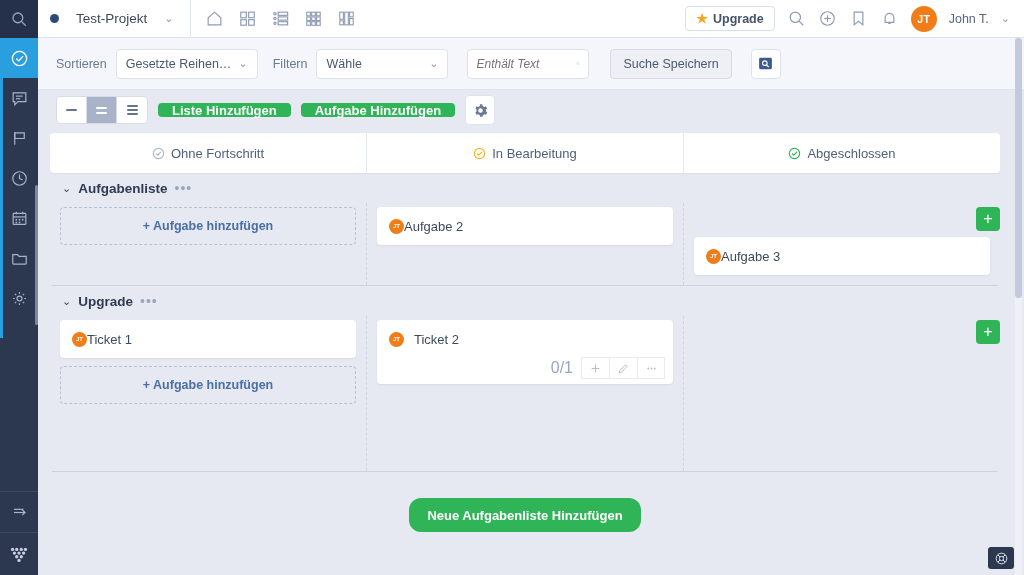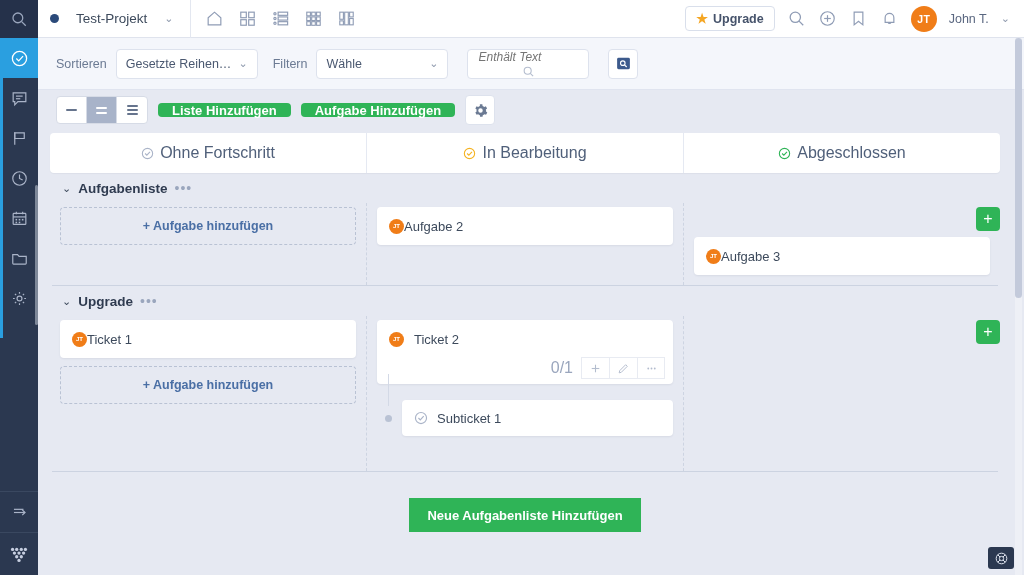--- a/index.html
+++ b/index.html
@@ -89,21 +89,21 @@
     background:#fff; border:1px solid #dde2ed; border-radius:4px;
     height:30px; display:flex; align-items:center; justify-content:space-between;
     padding:0 9px; font-size:12.5px; color:#4a5870; cursor:pointer;
   }
   #sort-select { width:142px; }
   #filter-select { width:132px; }
   #text-search {
     width:122px; height:30px; background:#fff;
     border:1px solid #dde2ed; border-radius:4px;
     display:flex; align-items:center; justify-content:space-between;
-    padding:0 8px; margin-left:10px;flex-direction:column;
+    padding:0 8px; margin-left:10px;
   }
   #text-search input {
     border:0; outline:0; width:100px; font-size:12px;
     font-style:italic; color:#9aa5b8;
     font-family:"Liberation Sans", sans-serif; background:transparent;
   }
   #save-search {
     height:30px; border:1px solid #d6dbe6; border-radius:4px;
     background:#eef0f5; padding:0 12px; font-size:12.5px; color:#4a5870;
     display:flex; align-items:center; cursor:pointer; margin-left:12px;
@@ -145,21 +145,21 @@
   
   #board {
     position:absolute; left:50px; top:133px; width:950px; height:400px;
   }
   #col-headers {
     height:40px; background:#fff; border-radius:4px;
     display:flex; box-shadow:0 1px 1px rgba(40,50,80,.05);
   }
   .col-head {
     flex:1; display:flex; align-items:center; justify-content:center; gap:6px;
-    border-right:1px solid #e5e9f2; font-size:16px; color:#50607a;
+    border-right:1px solid #e5e9f2; font-size:13px; color:#50607a;
   }
   .col-head:last-child { border-right:0; }
 
   .group { position:relative; }
   .group-title-row {
     display:flex; align-items:center; gap:7px;
     height:30px; padding-left:12px;
   }
   .grp-chev { color:#3d4a5c; font-size:11px; cursor:pointer; }
   .grp-name { font-weight:bold; font-size:13.5px; color:#2f3b50; }
@@ -226,21 +226,21 @@
   }
   .subcard {
     flex:1; background:#fff;border-radius:4px;height:36px;
     display:flex;align-items:center;gap:9px;padding:0 12px;
     box-shadow:0 1px 2px rgba(40,50,80,.08); font-size:13px; color:#3d4a5c;
     cursor:pointer;
   }
 
   #add-list-wrap { text-align:center; margin-top:26px; }
   #add-list-btn {
-    background:#2fb457;color:#fff;border:0;border-radius:0;
+    background:#2fb457;color:#fff;border:0;border-radius:12px;
     height:34px; padding:0 18px; font-size:13px; cursor:pointer;
     font-family:"Liberation Sans", sans-serif; font-weight:600;
   }
 
   
   #vscroll {
     position:absolute; right:2px; top:38px; width:7px; height:537px;
     background:#eef0f6;
   }
   #vscroll-thumb {
@@ -438,20 +438,23 @@
   <div class="select" id="filter-select">
     <span>Wähle</span>
     <span class="chev">⌄</span>
   </div>
   <div id="text-search">
     <input placeholder="Enthält Text" style="">
     <svg width="13" height="13" viewBox="0 0 24 24" fill="none" stroke="#b3bcce" stroke-width="2">
         <circle cx="10.5" cy="10.5" r="6.5"></circle>
         <line x1="15.3" y1="15.3" x2="20.5" y2="20.5"></line>
       </svg>
+  </div>
+  <div id="save-search">
+    <span>Suche Speichern</span>
   </div>
   <div id="saved-btn">
     <svg width="17" height="17" viewBox="0 0 24 24" fill="#3c5a8c">
       <rect x="3" y="4" width="18" height="16" rx="2"></rect>
       <circle cx="11" cy="11.5" r="3.2" fill="none" stroke="#fff" stroke-width="1.6"></circle>
       <line x1="13.4" y1="14" x2="16.5" y2="17" stroke="#fff" stroke-width="1.8"></line>
     </svg>
   </div>
 </div>
 
@@ -572,31 +575,20 @@
             </span>
             <span class="ct-btn">
               <svg width="13" height="13" viewBox="0 0 24 24" fill="#b3bcce">
                   <circle cx="6" cy="12" r="1.7"></circle>
                   <circle cx="12" cy="12" r="1.7"></circle>
                   <circle cx="18" cy="12" r="1.7"></circle>
                 </svg>
             </span>
           </div>
         </div>
-        <div class="subrow" style="margin-top:16px">
-          <span class="sub-line"></span>
-          <span class="sub-bullet"></span>
-          <div class="subcard">
-            <svg width="14" height="14" viewBox="0 0 24 24" fill="none" stroke="#aab4c8" stroke-width="2">
-                <circle cx="12" cy="12" r="9.5"></circle>
-                <polyline points="7.6,12 10.8,15.2 16.6,8.8"></polyline>
-              </svg>
-            <span>Subticket 1</span>
-          </div>
-        </div>
       </div>
 
       <div class="gcol">
         <div class="plus-btn">+</div>
       </div>
     </div>
     <div class="row-sep"></div>
   </div>
 
   <div id="add-list-wrap">

